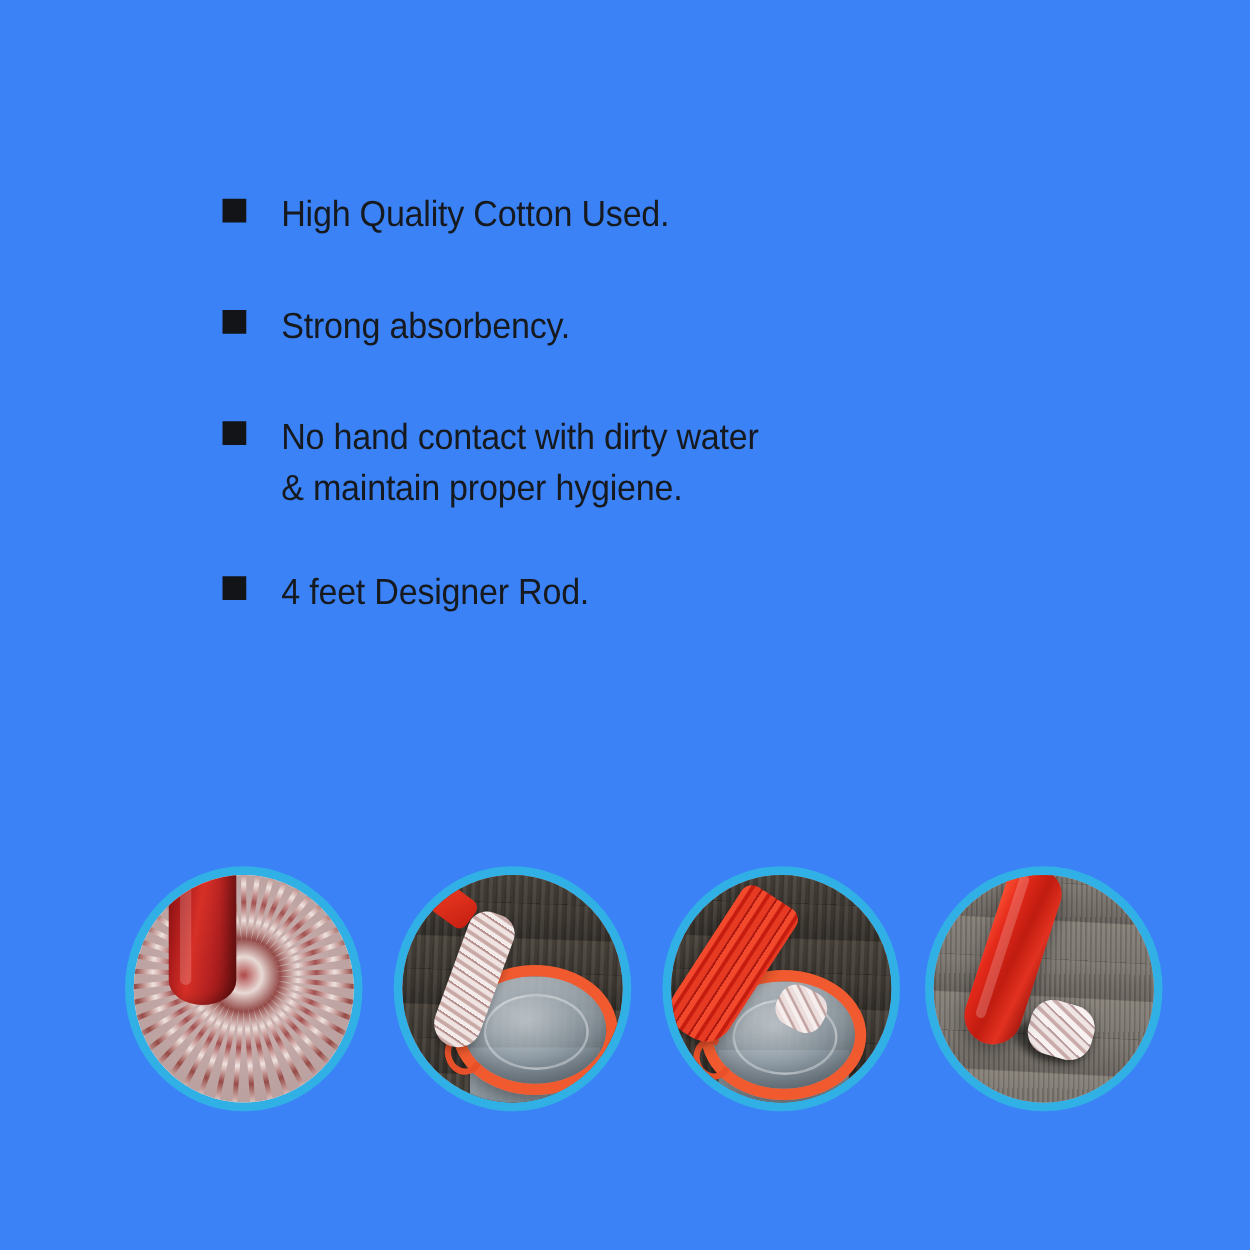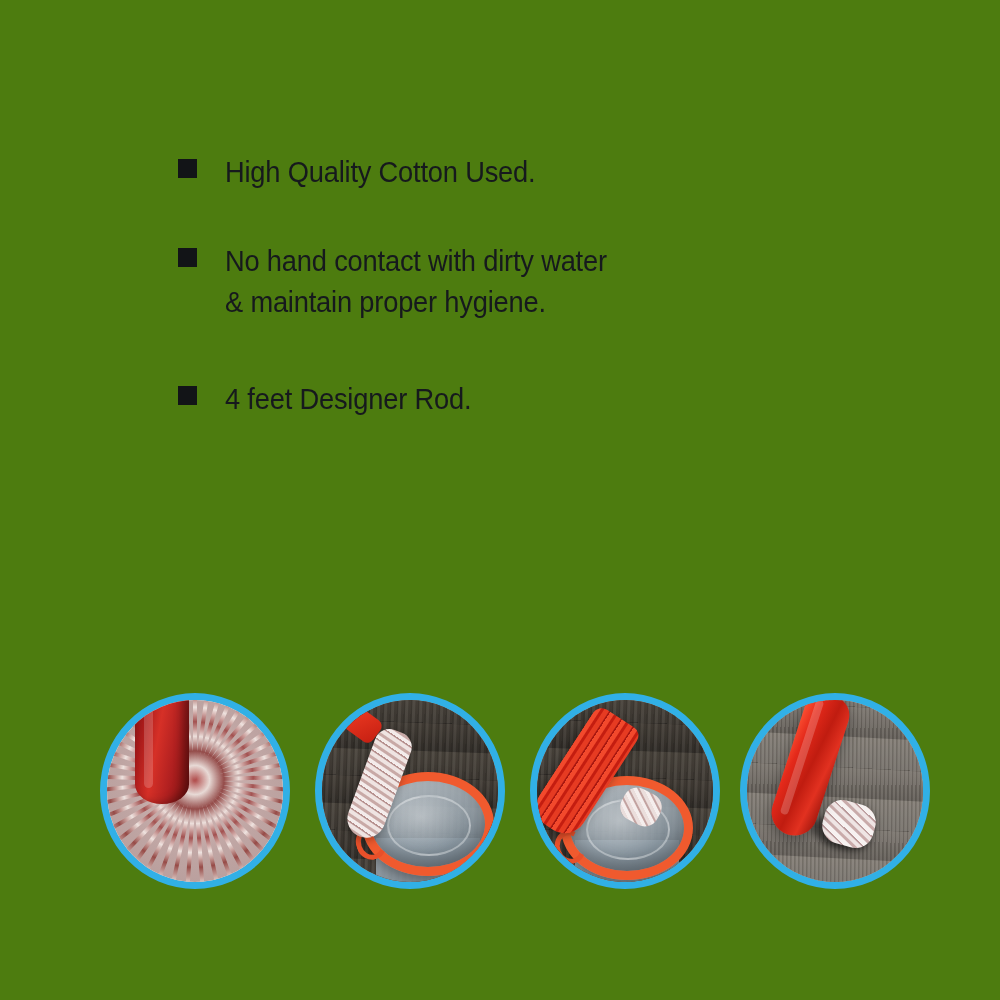--- a/index.html
+++ b/index.html
@@ -12,36 +12,36 @@
     height: 1000px;
     position: relative;
     overflow: hidden;
     font-family: "Liberation Sans", sans-serif;
     -webkit-font-smoothing: antialiased;
   }
 
   #page {
     position: absolute;
     inset: 0;
-    background: #4d7c0f;
+    background: #3b82f6;
   }
 
   
   .feature-list {
     position: absolute;
     left: 178px;
     top: 152px;
     width: 720px;
   }
   .feature-row {
     display: flex;
     align-items: flex-start;
     margin-bottom: 48px;
   }
-  .feature-row.tight { margin-bottom: 56px; }
+  .feature-row.tight { margin-bottom: 42px; }
   .bullet-square {
     width: 19px;
     height: 19px;
     background: #121417;
     flex: 0 0 19px;
     margin-top: 7px;
   }
   .feature-text {
     margin-left: 28px;
     color: #16191d;
@@ -292,20 +292,24 @@
 
   <div class="feature-list">
 
     <div class="feature-row">
       <span class="bullet-square"></span>
       <span class="feature-text">High Quality Cotton Used.</span>
     </div>
 
 
 
+    <div class="feature-row">
+      <span class="bullet-square"></span>
+      <span class="feature-text">Strong absorbency.</span>
+    </div>
 
 
     <div class="feature-row tight">
       <span class="bullet-square"></span>
       <span class="feature-text">No hand contact with dirty water
 &amp; maintain proper hygiene.</span>
     </div>
 
     <div class="feature-row">
       <span class="bullet-square"></span>

